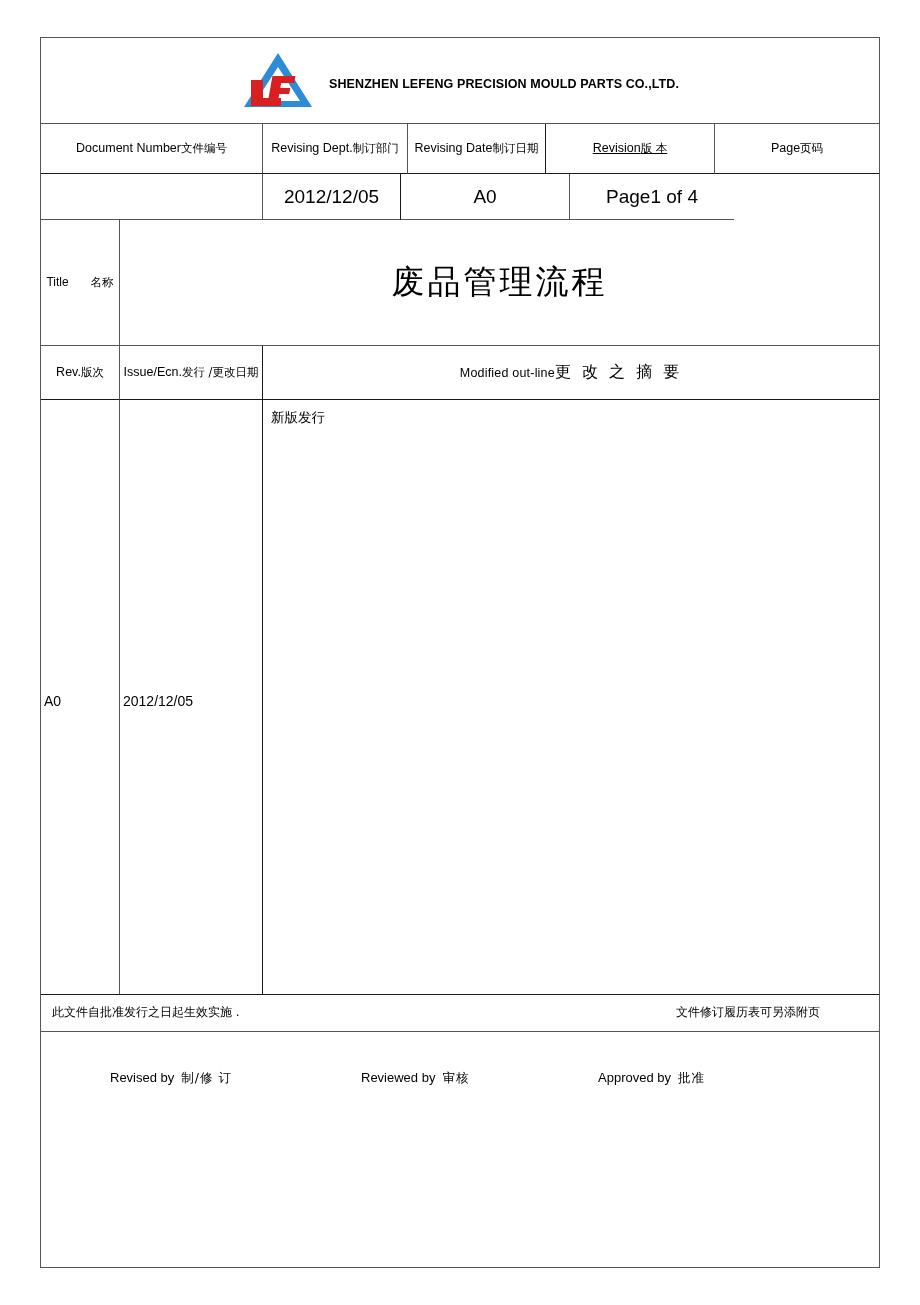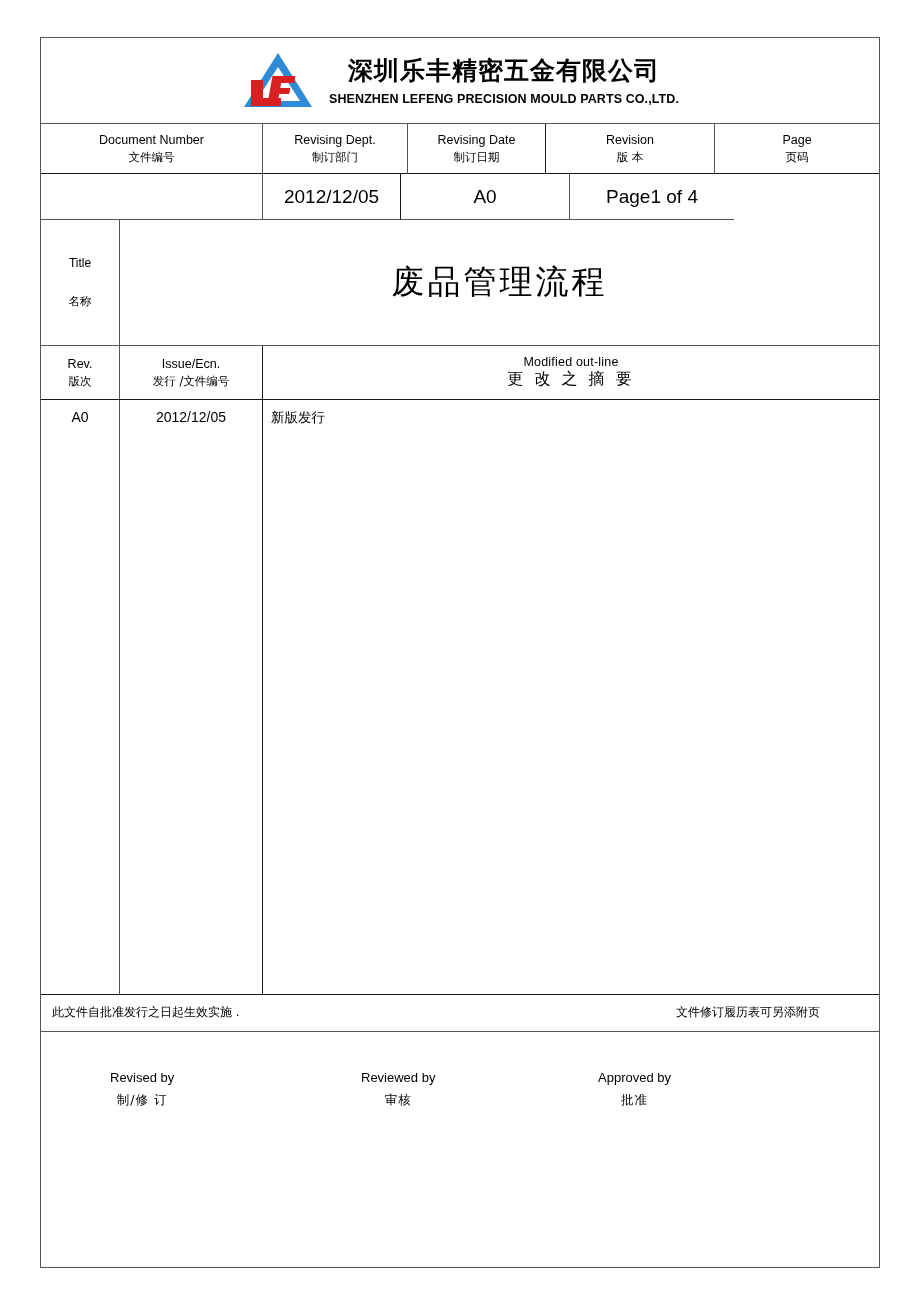--- a/index.html
+++ b/index.html
@@ -88,21 +88,21 @@
     box-sizing: border-box;
   }
   .row {
     display: flex;
     width: 100%;
     box-sizing: border-box;
   }
   .cell {
     box-sizing: border-box;
     display: flex;
-    flex-direction: column;
+    flex-direction: row;
     align-items: center;
     justify-content: center;
     text-align: center;
     padding: 2px 3px;
     overflow: hidden;
   }
   .bb { border-bottom: 1px solid #555; }
   .br { border-right: 1px solid #555; }
   .bb-dark { border-bottom: 1.6px solid #1a1a1a; }
   .br-dark { border-right: 1.6px solid #1a1a1a; }
@@ -184,22 +184,21 @@
 
   
   .sign-row {
     height: 160px;
     position: relative;
   }
   .sign-block {
     position: absolute;
     top: 38px;
     display: flex;
-    flex-direction: column;
-    align-items: center;
+    flex-direction: row;
     gap: 7px;
   }
   .sign-en { font-size: 13px; }
   .sign-cn { font-size: 12.5px; font-family: "DejaVu Sans", "Liberation Sans", sans-serif; letter-spacing: 1px; }
 </style>
 </head>
 <body>
 
 <div class="page">
   <div class="frame">
@@ -210,42 +209,41 @@
           <svg width="74" height="62" viewBox="0 0 74 62" xmlns="http://www.w3.org/2000/svg">
 
             <path d="M37 3 L71 57 L3 57 Z M37 17 L59 51 L15 51 Z" fill="#2E8BD8" fill-rule="evenodd"></path>
 
             <path d="M10 30 L22 30 L22 48 L40 48 L40 56 L10 56 Z" fill="#D82020"></path>
 
             <path d="M30 26 L53 26 L53 33 L40 33 L40 38 L50 38 L50 44 L40 44 L40 56 L30 56 Z" fill="#D82020" transform="skewX(-10) translate(6,0)"></path>
           </svg>
         </div>
         <div class="banner-text">
-          <div class="company-cn">深圳乐丰精密五金有限公司</div>
           <div class="company-en">SHENZHEN  LEFENG PRECISION MOULD  PARTS CO.,LTD.</div>
         </div>
       </div>
     </div>
 
     <div class="grid" style="top:86px;">
 
       <div class="row hdr-row">
         <div class="cell br bb-dark" style="width:222px;">
           <span class="lbl-en">Document Number</span>
           <span class="lbl-cn">文件编号</span>
         </div>
         <div class="cell br bb-dark" style="width:145px;">
           <span class="lbl-en">Revising Dept.</span>
           <span class="lbl-cn">制订部门</span>
         </div>
         <div class="cell br-dark bb-dark" style="width:138px;">
           <span class="lbl-en">Revising Date</span>
           <span class="lbl-cn">制订日期</span>
         </div>
-        <div class="cell br bb-dark" style="width:169px;">
+        <div class="cell br bb-dark" style="width:169px;text-decoration:underline;">
           <span class="lbl-en">Revision</span>
           <span class="lbl-cn">版  本</span>
         </div>
         <div class="cell bb-dark" style="width:164px;">
           <span class="lbl-en">Page</span>
           <span class="lbl-cn">页码</span>
         </div>
       </div>
 
       <div class="row val-row">
@@ -272,21 +270,21 @@
       </div>
 
 
       <div class="row hist-hdr-row">
         <div class="cell br bb-dark" style="width:79px;">
           <span class="lbl-en">Rev.</span>
           <span class="lbl-cn">版次</span>
         </div>
         <div class="cell br-dark bb-dark" style="width:143px;">
           <span class="lbl-en">Issue/Ecn.</span>
-          <span class="lbl-cn">发行 /文件编号</span>
+          <span class="lbl-cn">发行 /更改日期</span>
         </div>
         <div class="cell bb-dark" style="width:616px;">
           <span class="mod-en">Modified    out-line</span>
           <span class="mod-cn">更  改  之  摘  要</span>
         </div>
       </div>
 
       <div class="row hist-body-row">
         <div class="cell br bb-dark" style="width:79px;">
           <span class="hist-rev">A0</span>

